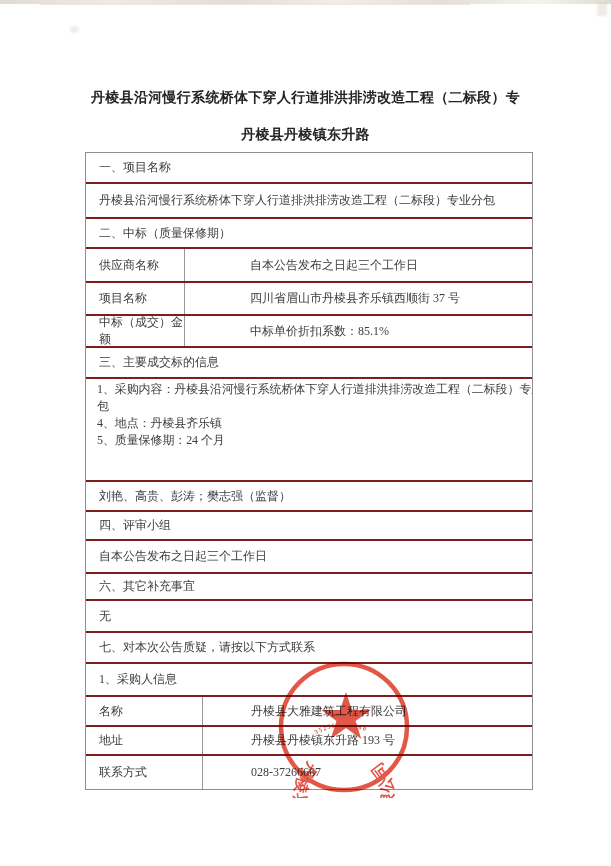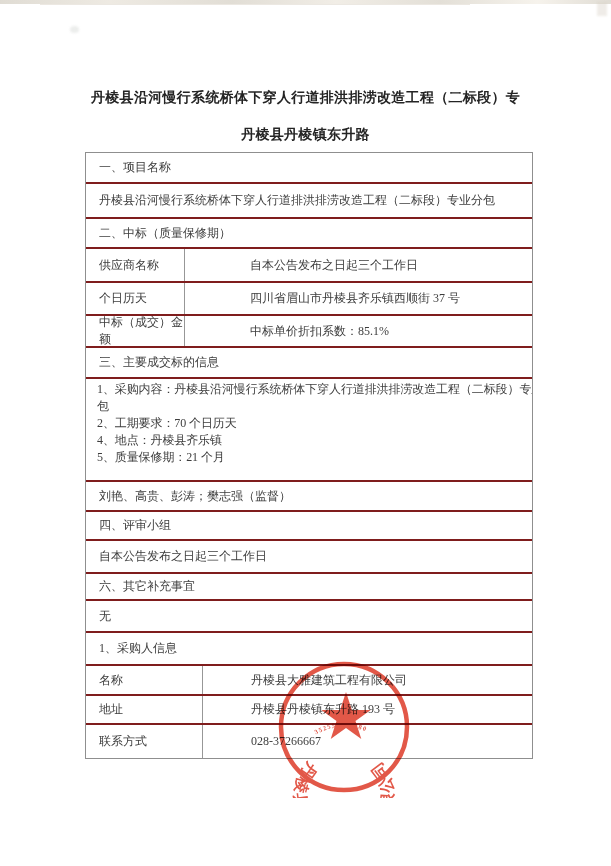--- a/index.html
+++ b/index.html
@@ -113,54 +113,56 @@
       </div>
     <div class="row" style="height:30px">
         <span>二、中标（质量保修期）</span>
       </div>
 
     <div class="row cols w-narrow" style="height:34px">
       <div class="lbl">供应商名称</div>
       <div class="val">自本公告发布之日起三个工作日</div>
     </div>
     <div class="row cols w-narrow" style="height:33px">
-      <div class="lbl">个日历天</div>
+      <div class="lbl">项目名称</div>
       <div class="val">四川省眉山市丹棱县齐乐镇西顺街 37 号</div>
     </div>
     <div class="row cols w-narrow" style="height:32px">
       <div class="lbl">中标（成交）金额</div>
       <div class="val">中标单价折扣系数：85.1%</div>
     </div>
 
     <div class="row" style="height:31px">
         <span>三、主要成交标的信息</span>
       </div>
 
     <div class="row multi" style="height:103px">
       <div class="ln">1、采购内容：丹棱县沿河慢行系统桥体下穿人行道排洪排涝改造工程（二标段）专业分</div>
       <div class="ln">包</div>
-      <div class="ln">2、工期要求：70 个日历天</div>
       <div class="ln">4、地点：丹棱县齐乐镇</div>
-      <div class="ln">5、质量保修期：21 个月</div>
+      <div class="ln">5、质量保修期：24 个月</div>
     </div>
 
     <div class="row" style="height:30px">
         <span>刘艳、高贵、彭涛；樊志强（监督）</span>
       </div>
     <div class="row" style="height:29px">
         <span>四、评审小组</span>
       </div>
     <div class="row" style="height:33px">
         <span>自本公告发布之日起三个工作日</span>
       </div>
     <div class="row" style="height:27px">
         <span>六、其它补充事宜</span>
       </div>
     <div class="row" style="height:32px">
         <span>无</span>
+      </div>
+    <div class="row" style="height:31px">
+        <span>七、对本次公告质疑，请按以下方式联系</span>
       </div>
     <div class="row" style="height:33px">
         <span>1、采购人信息</span>
       </div>
 
     <div class="row cols w-wide" style="height:30px">
       <div class="lbl">名称</div>
       <div class="val">丹棱县大雅建筑工程有限公司</div>
     </div>
     <div class="row cols w-wide" style="height:29px">

